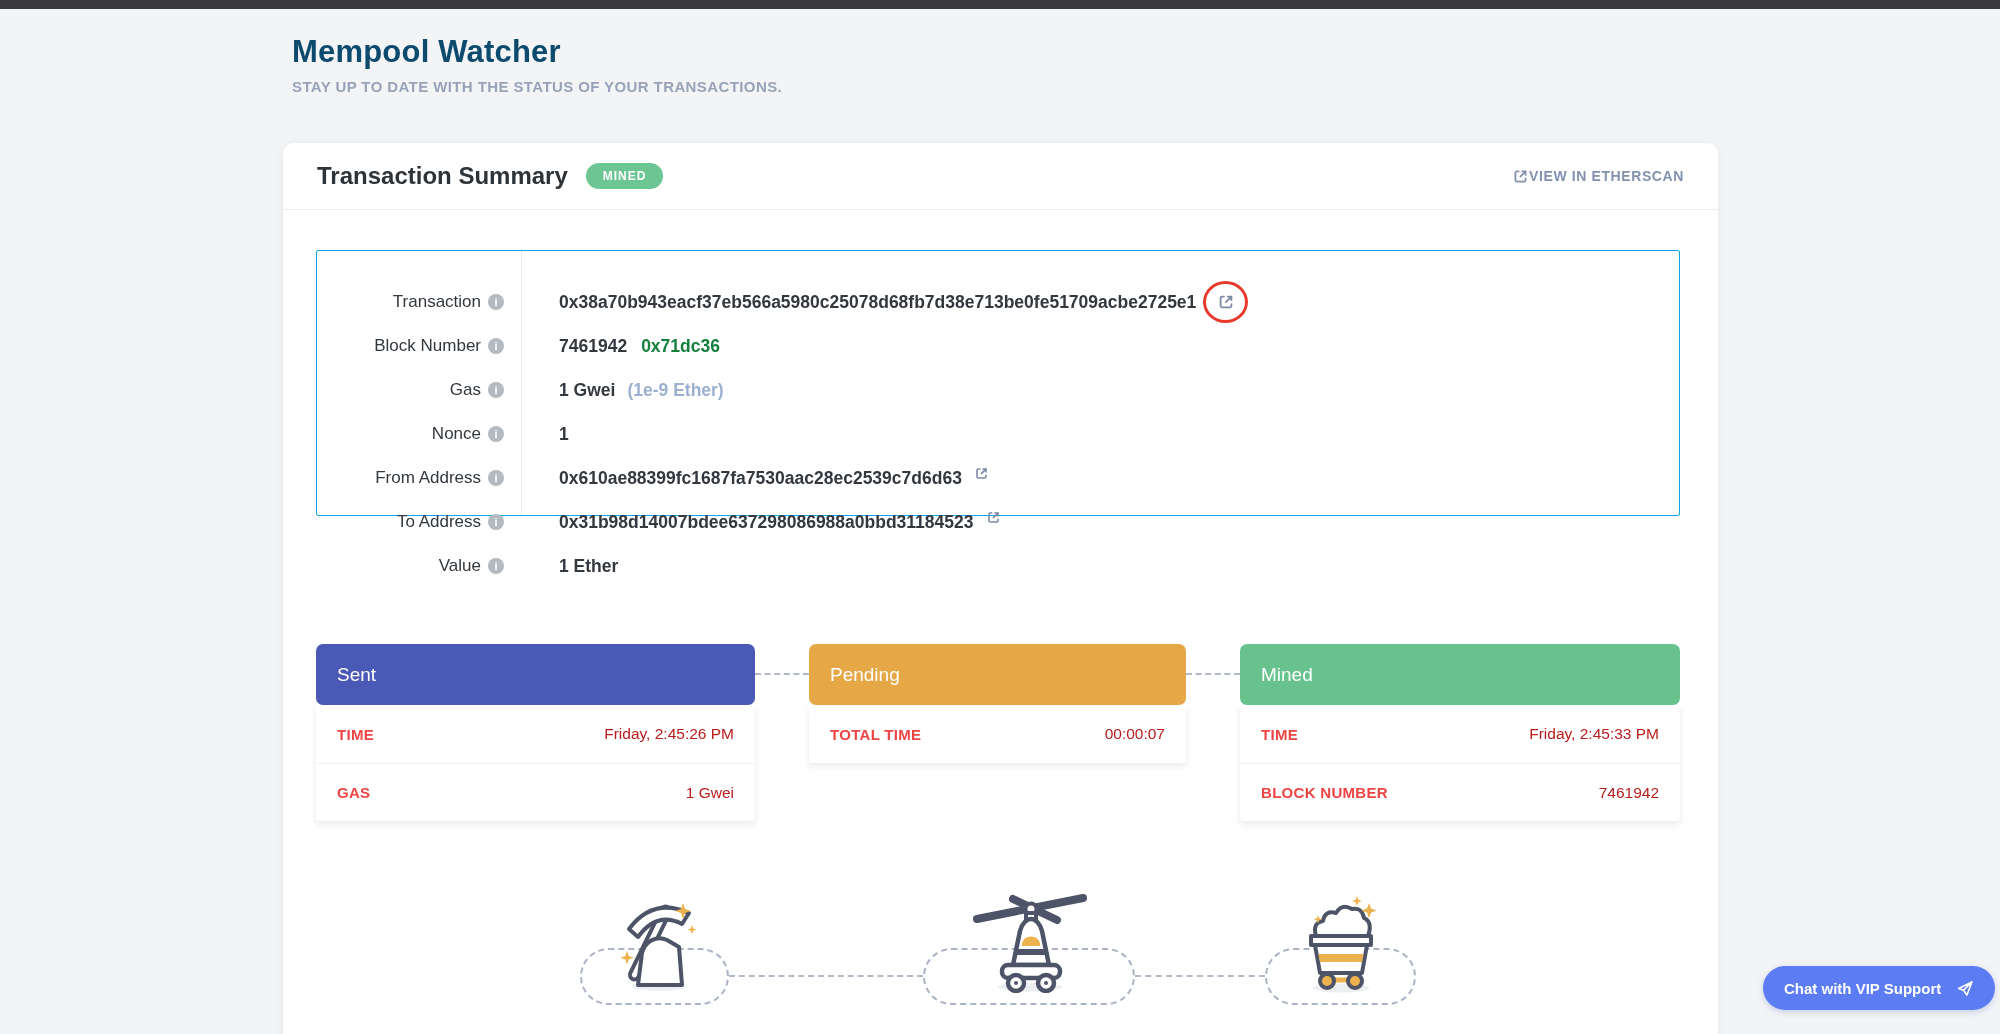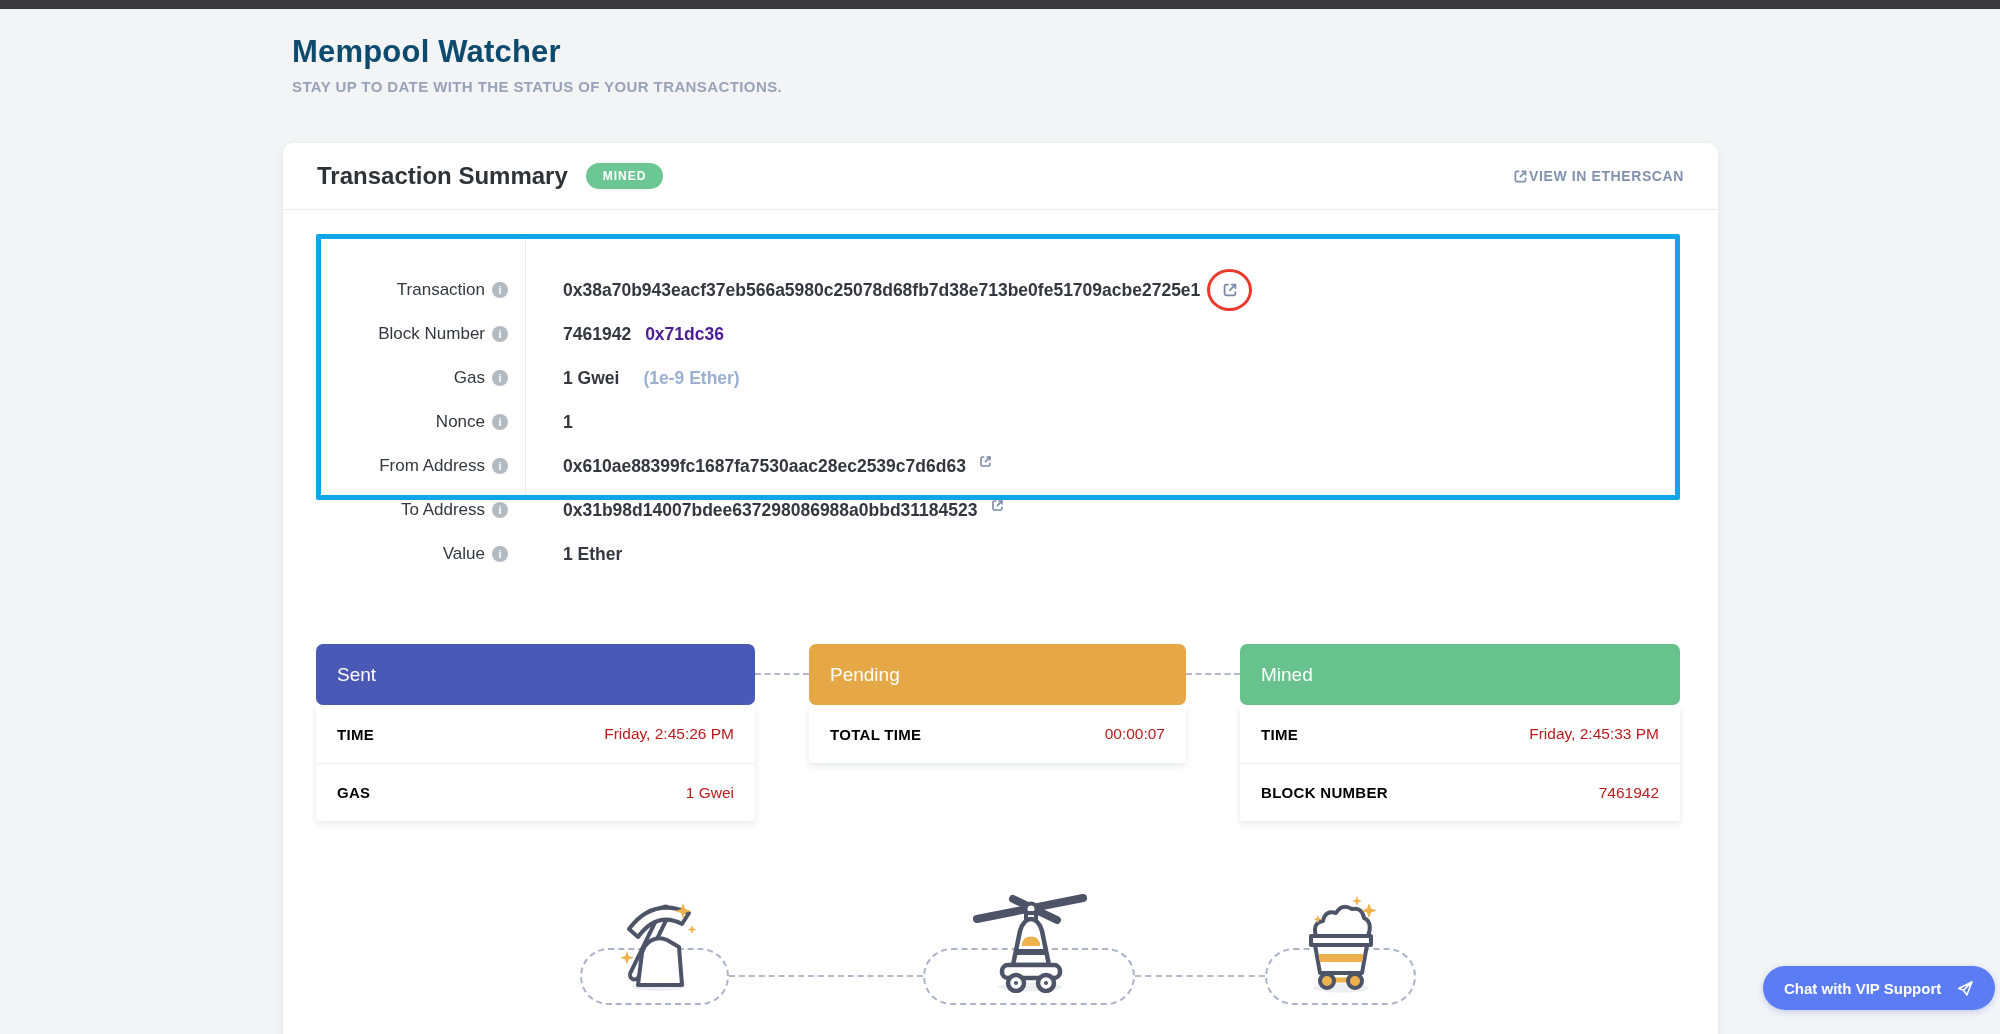--- a/index.html
+++ b/index.html
@@ -32,58 +32,58 @@
   .badge {
     margin-left:18px; background:#6cc693; color:#ffffff;
     font-size:12px; font-weight:700; letter-spacing:1px;
     padding:6px 17px; border-radius:14px;
   }
   .etherscan { margin-left:auto; display:flex; align-items:center; color:#8292ae; cursor:pointer; }
   .etherscan .txt { font-size:14px; font-weight:700; letter-spacing:0.6px; }
 
   
   .details {
-    position:absolute; left:33px; top:91px; width:1364px; height:266px;
-    border:5px solid #0ea5e9; border-radius:2px; background:#fff;
+    position:absolute; left:33px; top:107px; width:1364px; height:266px;
+    border:1px solid #0ea5e9; border-radius:2px; background:#fff;
   }
   .v-divider { position:absolute; left:204px; top:0; bottom:0; width:1px; background:#e9ebef; }
   .d-rows { position:absolute; left:0; top:0; width:100%; padding-top:29px; }
   .d-row { height:44px; display:flex; align-items:center; }
   .d-label {
     width:204px; display:flex; align-items:center; justify-content:flex-end;
     gap:7px; padding-right:17px; font-size:17px; font-weight:500; color:#33383f;
   }
   .info-i {
     width:16px; height:16px; border-radius:50%; background:#b4bac2; color:#fff;
     font-size:11px; font-weight:700; display:inline-flex; align-items:center;
     justify-content:center; flex:0 0 16px; cursor:pointer; font-style:normal;
   }
   .d-value { padding-left:38px; font-size:17.5px; color:#33383f; display:flex; align-items:center;font-weight:bold; }
-  .hexlink { color:#4c1d95; margin-left:14px; cursor:pointer; }
-  .gas-alt { color:#9bb0d0; margin-left:24px; }
+  .hexlink { color:#15803d; margin-left:14px; cursor:pointer; }
+  .gas-alt { color:#9bb0d0; margin-left:12px; }
   .extlink { display:inline-flex; cursor:pointer; }
   .extlink.raised { margin-left:12px; position:relative; top:-5px; }
   .red-ring {
     margin-left:7px; width:45px; height:42px; border:3.5px solid #e8392c;
     border-radius:50%; display:inline-flex; align-items:center; justify-content:center;
   }
 
   
   .stage { position:absolute; top:501px; }
   .stage-header {
     height:61px; border-radius:7px; display:flex; align-items:center;
     padding:0 21px; color:#ffffff; font-size:19px; font-weight:500;
     position:relative; z-index:2;
   }
   .stage-body { background:#ffffff; box-shadow:0 3px 7px rgba(25,35,60,0.10); border-radius:0 0 3px 3px; }
   .stage-row {
     height:58px; display:flex; align-items:center; justify-content:space-between; padding:0 21px;
   }
   .stage-row + .stage-row { border-top:1px solid #f0f1f4; }
-  .stage-row .lbl { font-size:15px; font-weight:700; color:#000000; letter-spacing:0.3px; }
+  .stage-row .lbl { font-size:15px; font-weight:700; color:#ef4444; letter-spacing:0.3px; }
   .stage-row .val { font-size:15.5px; color:#b91c1c; }
   .dash-h { position:absolute; border-top:2px dashed #b0bac9; height:0; }
 
   
   .pill {
     position:absolute; height:57px; border:2px dashed #aab4c6; border-radius:29px; background:transparent;
   }
   .illus { position:absolute; }
 
   

